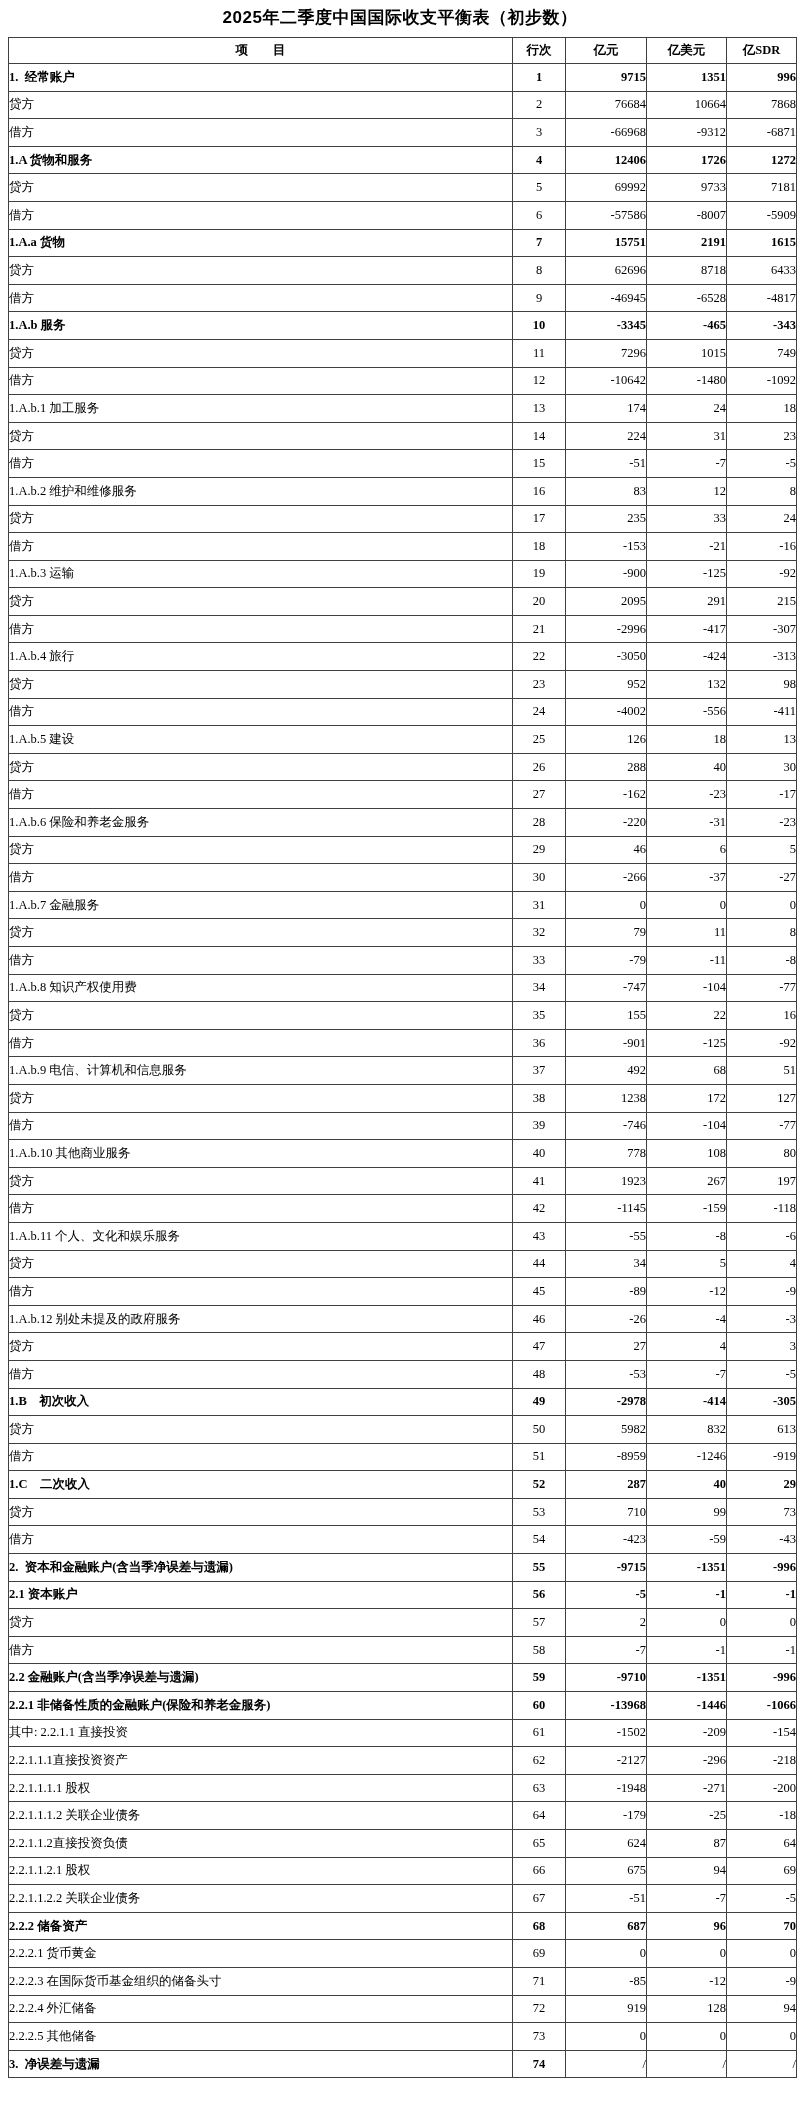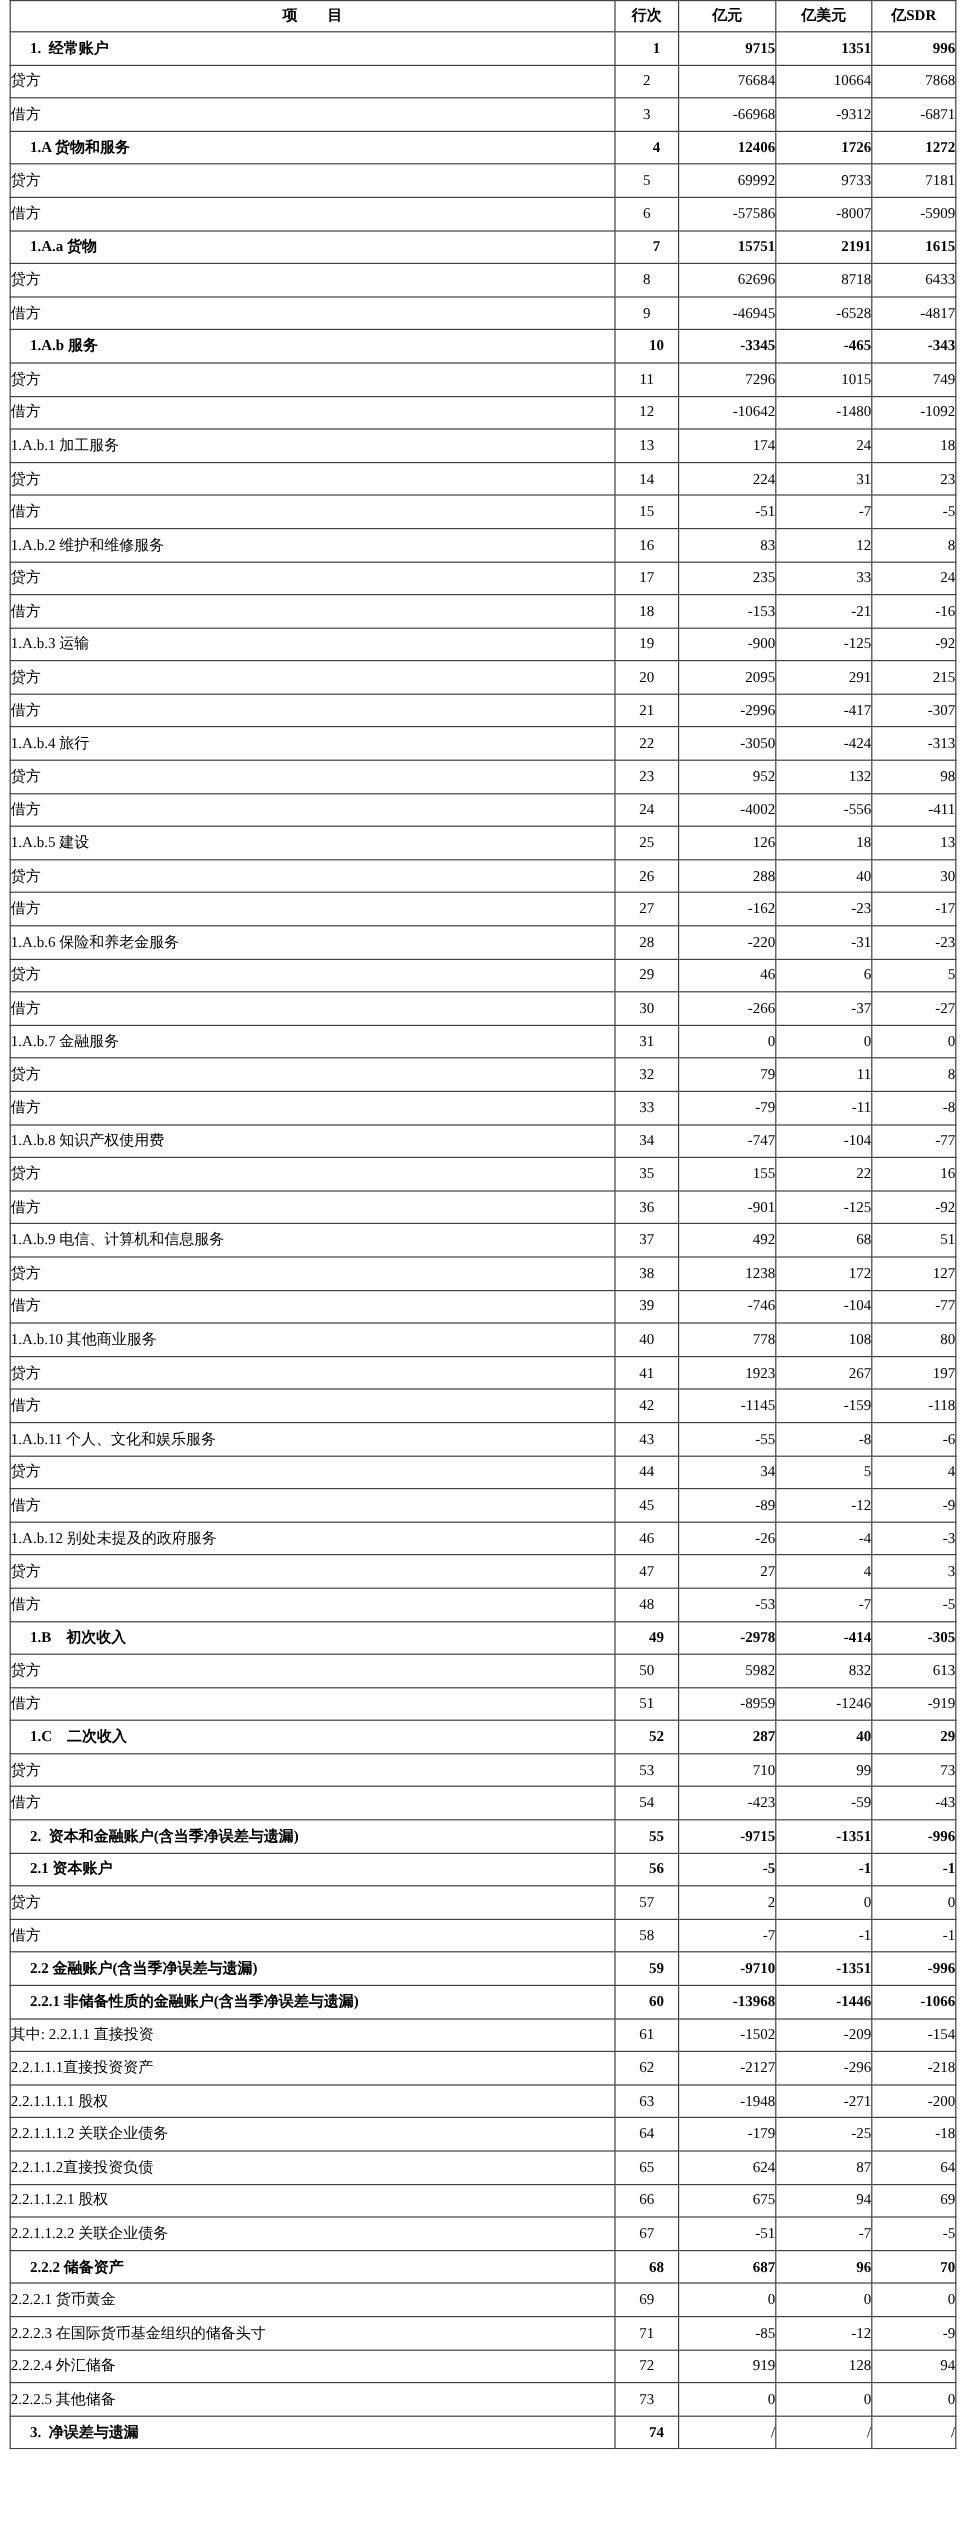--- a/index.html
+++ b/index.html
@@ -33,36 +33,37 @@
     padding: 0;
     height: 26.6px;
     overflow: hidden;
     white-space: pre;
     vertical-align: middle;
   }
   table.bop thead th { text-align: center; height: 25px; font-weight: bold; }
   td.label { text-align: left; }
   td.line  { text-align: center; font-size: 13px; }
   td.num   { text-align: right; padding-right: 8px; font-size: 13px; }
-  tr.bold td { font-weight: bold; padding-left: 16px; }
+  tr.bold td { font-weight: bold; }
   tr.bold td.slash { font-weight: normal; }
   .ind-0 { padding-left: 8px;  }
   .ind-1 { padding-left: 16px; }
   .ind-2 { padding-left: 24px; }
   .ind-3 { padding-left: 34px; }
   .ind-4 { padding-left: 54px; }
   .ind-5 { padding-left: 63px; margin-left: 34px; }
   .ind-6 { padding-left: 77px; }
   .ind-7 { padding-left: 84px; }
   .ind-8 { padding-left: 96px; }
 </style>
 </head>
 <body>
 
 <div class="page">
+  <div class="title">2025年二季度中国国际收支平衡表（初步数）</div>
 
   <table class="bop">
     <colgroup>
       <col style="width:504px">
       <col style="width:53px">
       <col style="width:81px">
       <col style="width:80px">
       <col style="width:70px">
     </colgroup>
     <thead>
@@ -482,21 +483,21 @@
           <td class="num">-1</td>
         </tr>
         <tr class="bold">
           <td class="label ind-1">2.2 金融账户(含当季净误差与遗漏)</td>
           <td class="line">59</td>
           <td class="num">-9710</td>
           <td class="num">-1351</td>
           <td class="num">-996</td>
         </tr>
         <tr class="bold">
-          <td class="label ind-2">2.2.1 非储备性质的金融账户(含当季净误差与遗漏)</td>
+          <td class="label ind-2">2.2.1 非储备性质的金融账户(保险和养老金服务)</td>
           <td class="line">60</td>
           <td class="num">-13968</td>
           <td class="num">-1446</td>
           <td class="num">-1066</td>
         </tr>
         <tr>
           <td class="label ind-5">其中: 2.2.1.1 直接投资</td>
           <td class="line">61</td>
           <td class="num">-1502</td>
           <td class="num">-209</td>

